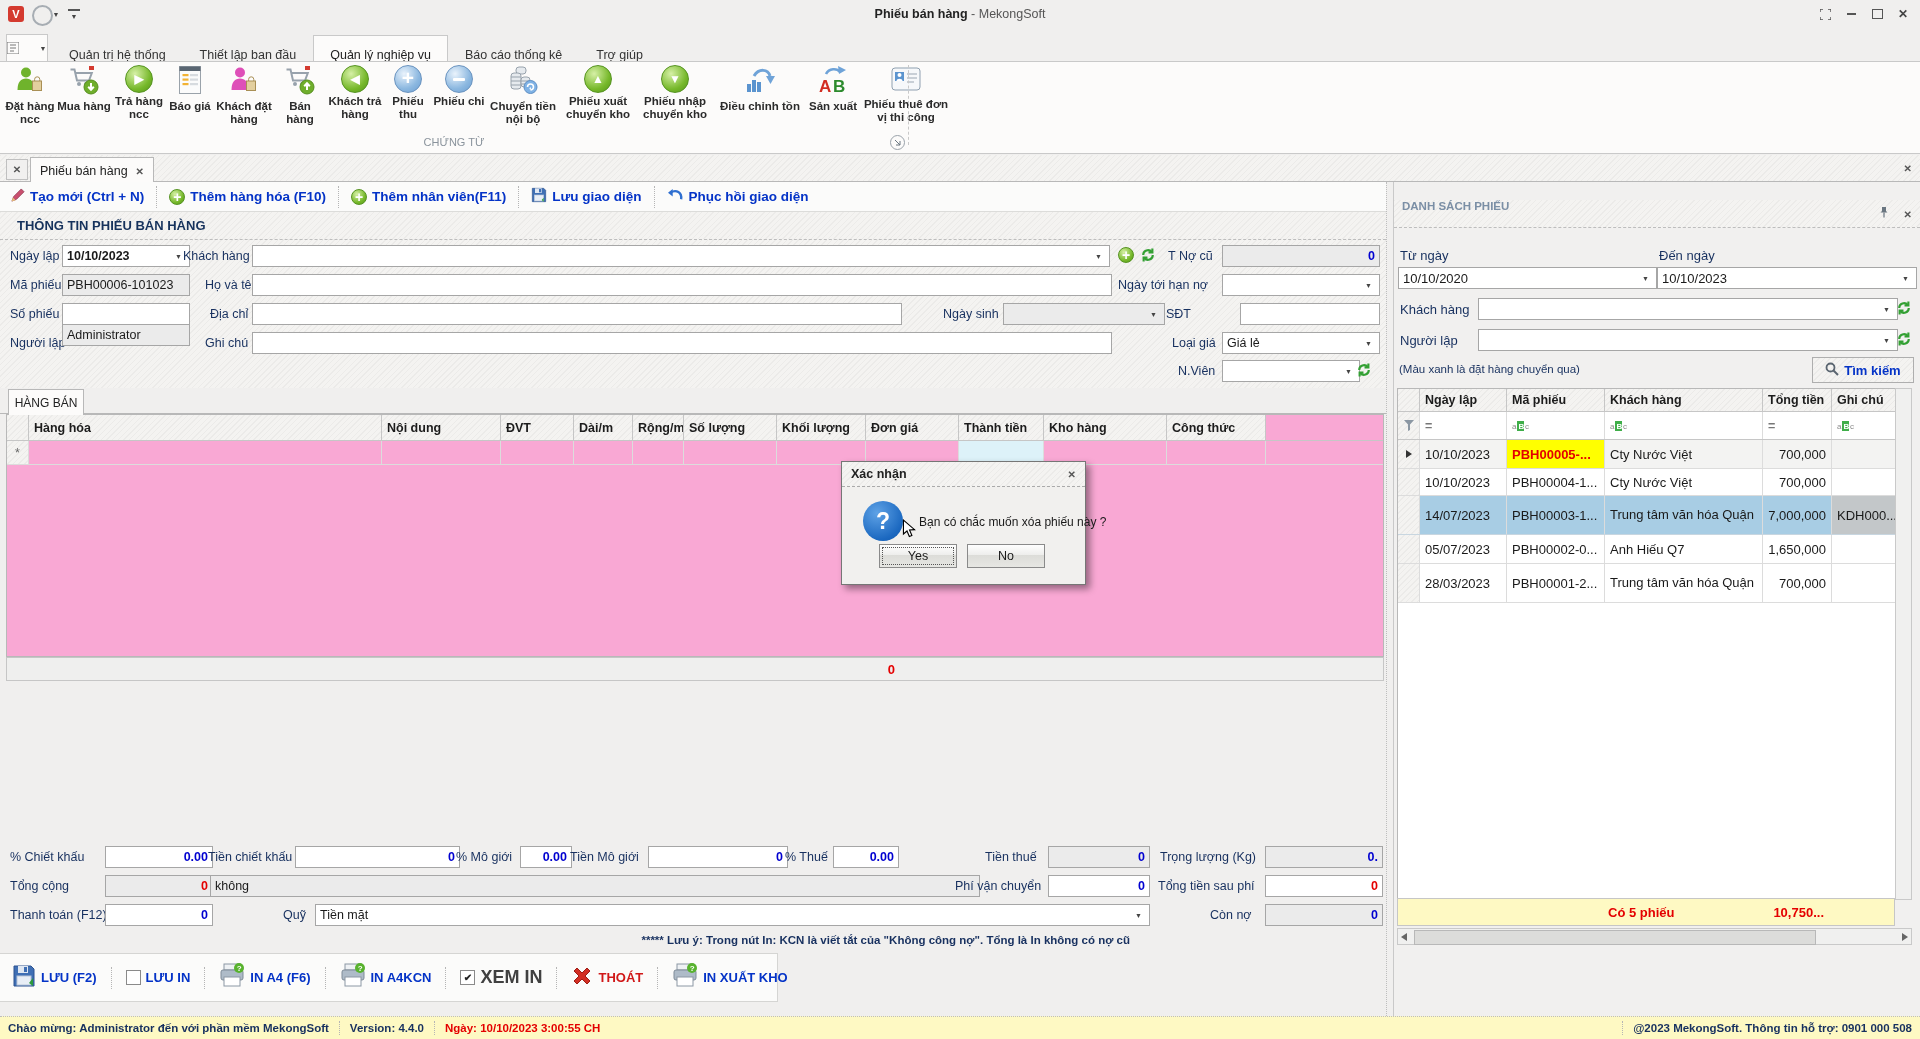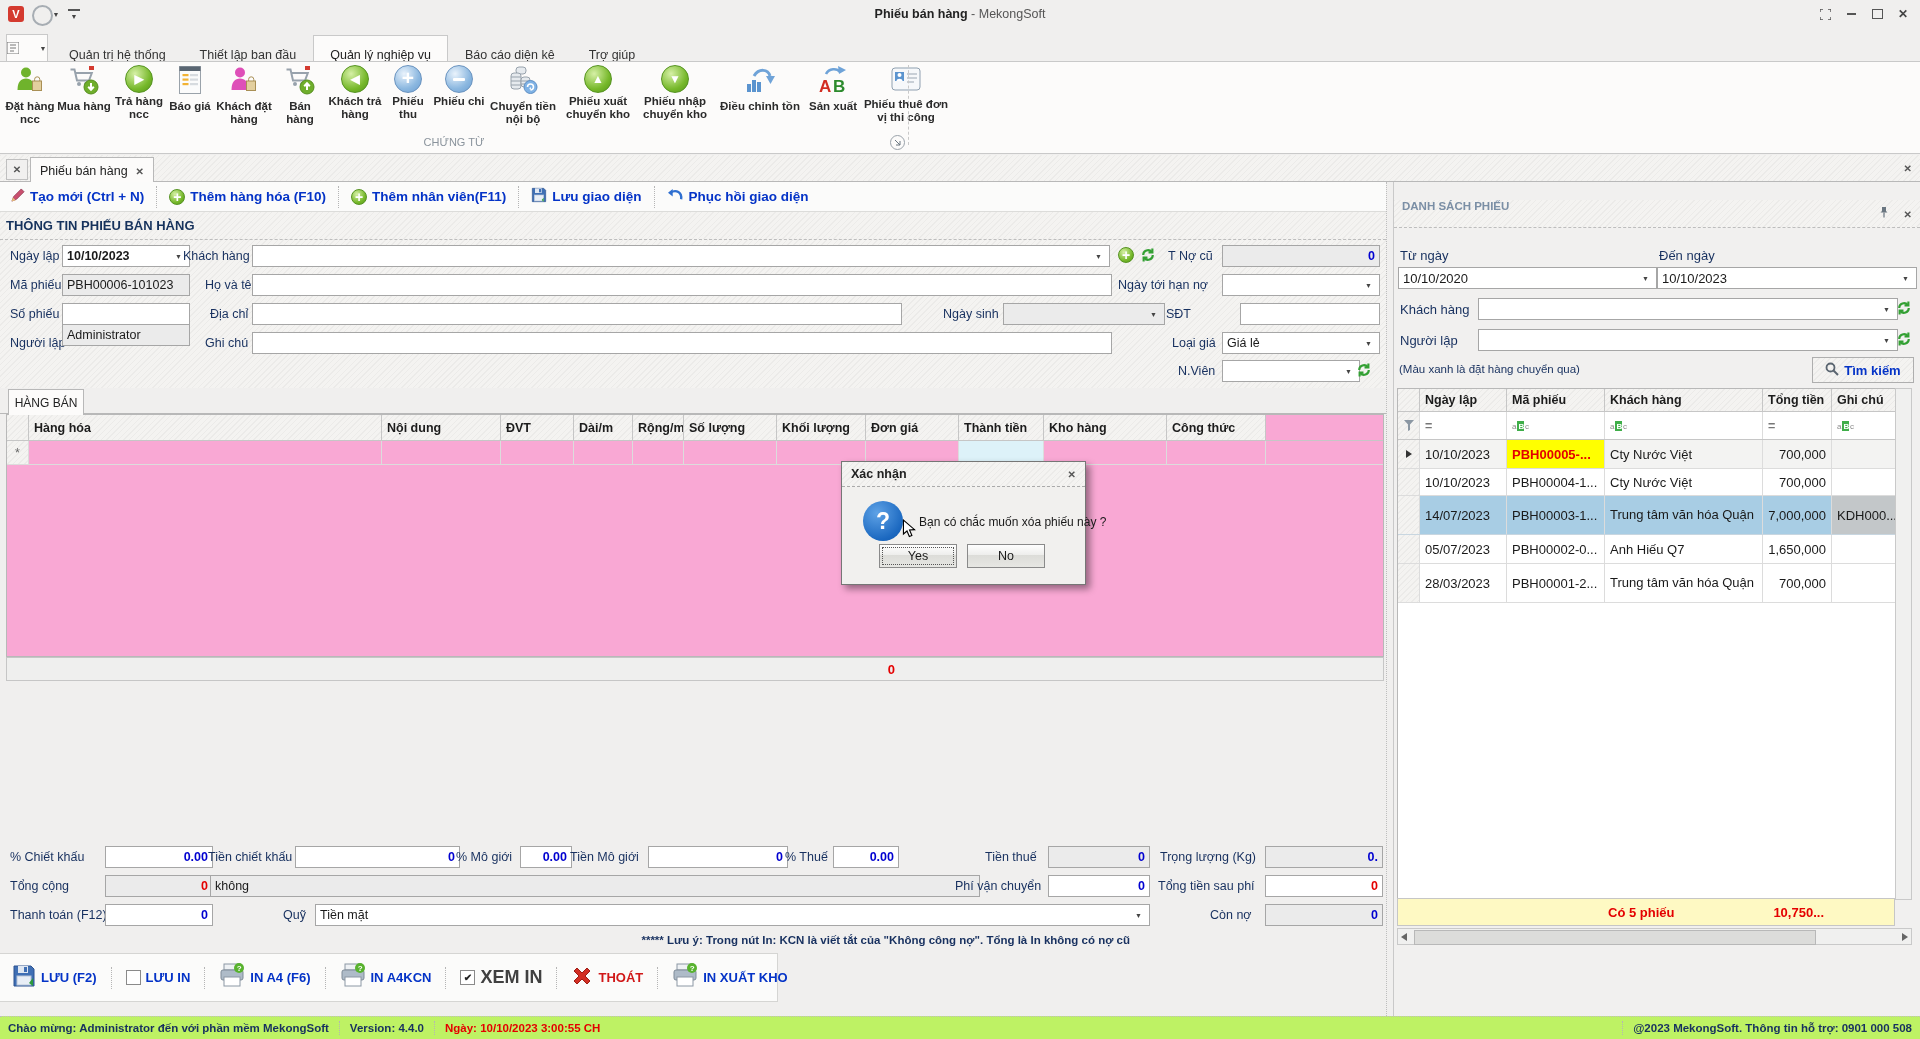--- a/index.html
+++ b/index.html
@@ -92,21 +92,21 @@
     <div class="rtab">
         <span>Quản trị hệ thống</span>
       </div>
     <div class="rtab">
         <span>Thiết lập ban đầu</span>
       </div>
     <div class="rtab active">
         <span>Quản lý nghiệp vụ</span>
       </div>
     <div class="rtab">
-        <span>Báo cáo diện kê</span>
+        <span>Báo cáo thống kê</span>
       </div>
     <div class="rtab">
         <span>Trợ giúp</span>
       </div>
   </div>
 
   <div class="abs" style="left:0;top:61px;width:1920px;height:91px;background:#fcfbfa;border-top:1px solid #c9c9c9;border-bottom:1px solid #c9c9c9">
     <div style="display:flex;align-items:flex-start;padding-left:4px">
 
       <div class="ritem" style="width:52px">
@@ -295,21 +295,21 @@
     <span class="sep-dot"></span>
     <div class="link">
       <span><svg width="17" height="15" viewBox="0 0 18 16">
             <path d="M6 1L1 5l5 4z" fill="#2f6fd0"></path>
             <path d="M3.5 5C10 1 16 5 15 12" stroke="#2f6fd0" stroke-width="2.5" fill="none"></path>
           </svg></span>
       <span>Phục hồi giao diện</span>
     </div>
   </div>
 
-  <div class="abs hatch" style="left:0;top:212px;width:1386px;height:28px;border-bottom:1px dashed #bdbdbd;box-sizing:border-box;display:flex;align-items:center;padding-left:6px">
+  <div class="abs hatch" style="left:0;top:212px;width:1386px;height:28px;border-bottom:1px dashed #bdbdbd;box-sizing:border-box;display:flex;align-items:center;padding-left:17px">
     <span style="font-weight:bold;font-size:13px;color:#16325c">THÔNG TIN PHIẾU BÁN HÀNG</span>
   </div>
 
   <div class="abs hatch" style="left:0;top:240px;width:1386px;height:148px">
 
     <span class="abs lbl" style="left:10px;top:9px">Ngày lập</span>
     <div class="abs inp" style="left:62px;top:5px;width:118px">
         <span class="bold">10/10/2023</span>
         <span class="dd"></span>
       </div>
@@ -701,21 +701,21 @@
       <span class="abs redv" style="right:70px;top:6px;font-size:13px">10,750...</span>
     </div>
 
     <div class="abs" style="left:3px;top:746px;width:515px;height:17px;background:#f0f0ef;border:1px solid #c9c9c9;box-sizing:border-box">
       <span class="abs" style="left:3px;top:4px;width:0;height:0;border-right:6px solid #666;border-top:4px solid transparent;border-bottom:4px solid transparent"></span>
       <span class="abs" style="left:16px;top:1px;width:400px;height:13px;background:#dcdcda;border:1px solid #b8b8b8"></span>
       <span class="abs" style="right:3px;top:4px;width:0;height:0;border-left:6px solid #666;border-top:4px solid transparent;border-bottom:4px solid transparent"></span>
     </div>
   </div>
 
-  <div class="abs" style="left:0;top:1016px;width:1920px;height:23px;background:#bef264;border-top:1px dotted #bdbdbd;display:flex;align-items:center;gap:10px;padding:0 8px;box-sizing:border-box">
+  <div class="abs" style="left:0;top:1016px;width:1920px;height:23px;background:#fef9c3;border-top:1px dotted #bdbdbd;display:flex;align-items:center;gap:10px;padding:0 8px;box-sizing:border-box">
     <span class="statxt">Chào mừng: Administrator đến với phần mềm MekongSoft</span>
     <span class="sep-dot" style="height:14px"></span>
     <span class="statxt">Version: 4.4.0</span>
     <span class="sep-dot" style="height:14px"></span>
     <span class="statxt" style="color:#e40000">Ngày: 10/10/2023 3:00:55 CH</span>
     <span class="sep-dot" style="height:14px;margin-left:auto"></span>
     <span class="statxt">@2023 MekongSoft. Thông tin hỗ trợ: 0901 000 508</span>
   </div>
 
   <div class="abs" style="left:841px;top:461px;width:243px;height:122px;background:#f1f0ee;border:1px solid #767676;box-shadow:4px 4px 7px rgba(0,0,0,.4);z-index:10">

